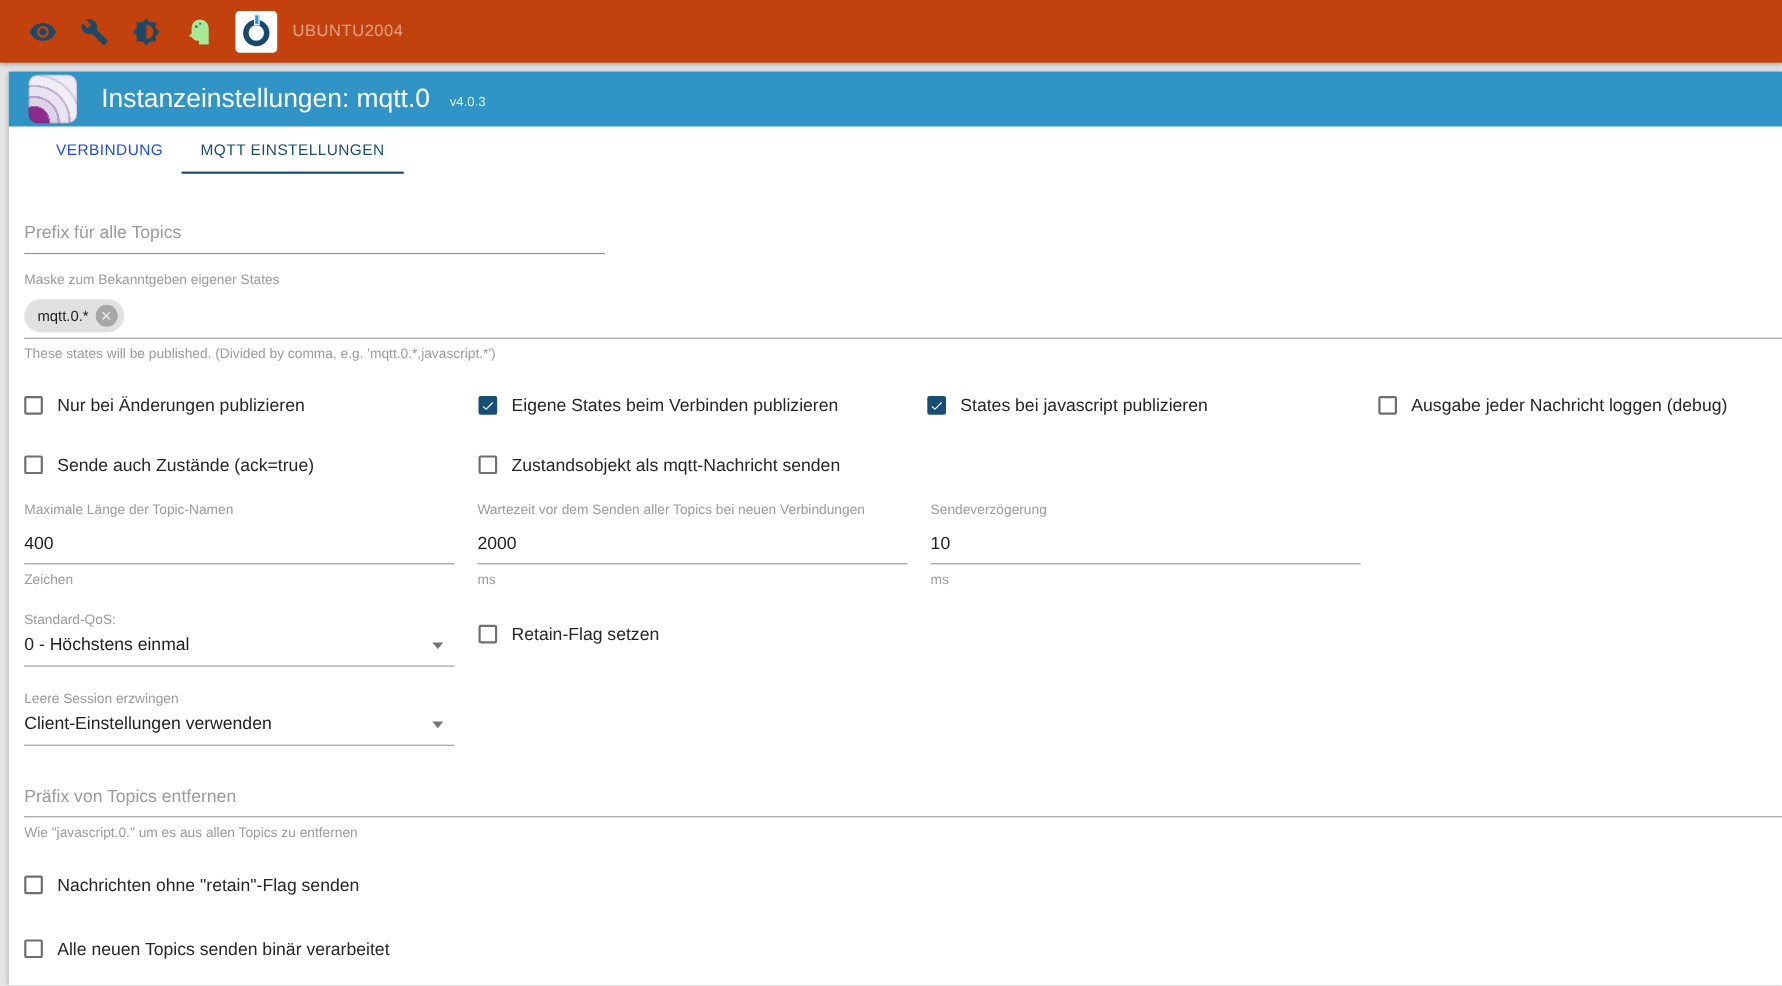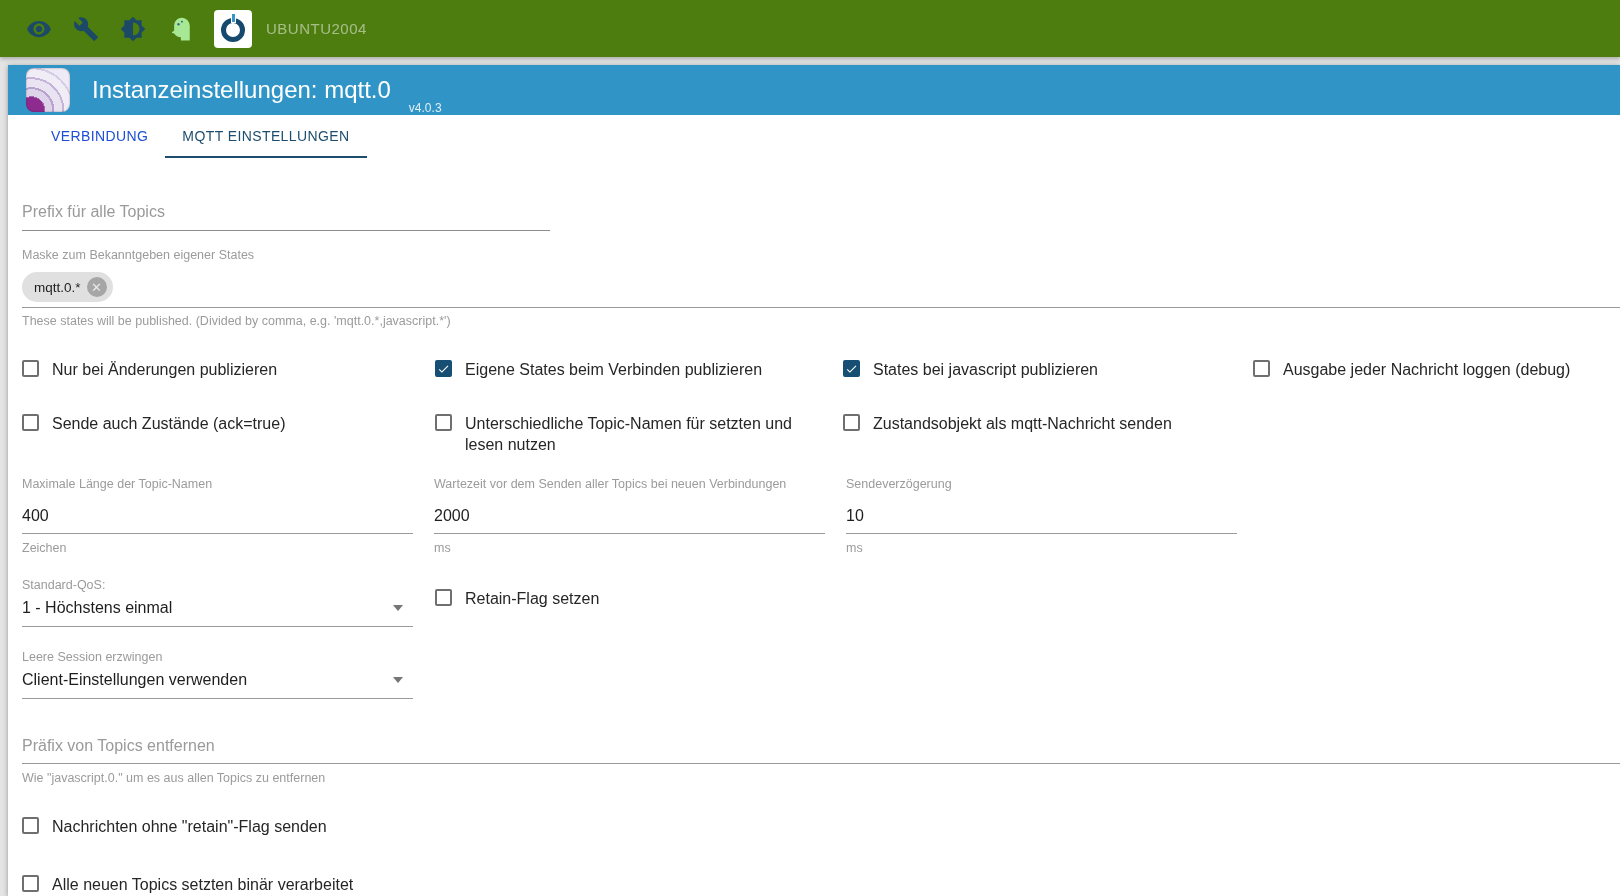--- a/index.html
+++ b/index.html
@@ -1,20 +1,20 @@
 <!DOCTYPE html>
 <html><head>
 <meta charset="utf-8">
 <style>
   * { margin:0; padding:0; box-sizing:border-box; }
   html,body { width:1620px; height:896px; overflow:hidden; background:#e4e4e4;
               font-family:"Liberation Sans", sans-serif; }
 
   
-  .topbar { height:57px; background:#4d7c0f; display:flex; align-items:center;
+  .topbar { height:57px; background:#c2410c; display:flex; align-items:center;
             padding-left:26px; position:relative; z-index:3;
             box-shadow:0 2px 4px rgba(0,0,0,.25); }
   .topbar .tb-icon { width:26px; height:26px; margin-right:21px; display:flex;
                      align-items:center; justify-content:center; cursor:pointer; }
   .topbar .tb-icon svg { width:26px; height:26px; fill:#1c4a66; }
   .logo-box { width:38px; height:38px; background:#fff; border-radius:4px;
               position:relative; margin-right:14px; flex:0 0 auto; }
   .logo-ring { position:absolute; left:7px; top:8px; width:24px; height:24px;
                border:5px solid #154a6e; border-radius:50%; }
   .logo-tick { position:absolute; left:17px; top:3px; width:5px; height:10px;
@@ -30,21 +30,21 @@
   .adapter-icon { width:44px; height:44px; border-radius:8px; margin-right:22px;
                   background:
                     radial-gradient(circle at 12% 96%,
                       #8e2b8e 0 13px, #a664ae 13px 14px,
                       #ddd4e9 14px 21px, #b7a3cd 21px 23px,
                       #e9e3f2 23px 31px, #c3b4d8 31px 33px,
                       #f1edf7 33px 41px, #d6cce5 41px 43px, #efebf6 43px);
                   box-shadow:inset 0 0 2px rgba(0,0,0,.4); }
   .dlg-title { color:#fff; font-size:24px; font-weight:400; }
   .dlg-version { color:rgba(255,255,255,.85); font-size:12px; margin-left:18px;
-                 position:relative; top:18px; }
+                 position:relative; top:2px; }
 
   
   .tabs { display:flex; padding-left:26px; height:43px; align-items:stretch; }
   .tab { display:flex; align-items:center; padding:0 17px; font-size:14px;
          font-weight:500; letter-spacing:.4px; color:#1d4ed8; cursor:pointer;
          border-bottom:2px solid transparent; }
   .tab.active { color:#1d4d6e; border-bottom-color:#1d4d6e; }
 
   
   .content { padding:0 0 0 14px; }
@@ -199,24 +199,20 @@
       </div>
     </div>
 
     <div class="cb-grid2">
       <div class="cb-item">
         <span class="cb"></span>
         <span class="cb-label">Sende auch Zustände (ack=true)</span>
       </div>
       <div class="cb-item">
         <span class="cb"></span>
-        <span class="cb-label">Unterschiedliche Topic-Namen für setzten und lesen nutzen</span>
-      </div>
-      <div class="cb-item">
-        <span class="cb"></span>
         <span class="cb-label">Zustandsobjekt als mqtt-Nachricht senden</span>
       </div>
     </div>
 
     <div class="num-grid">
       <div class="num-cell">
         <span class="lbl-sm">Maximale Länge der Topic-Namen</span>
         <span class="val">400</span>
         <span class="helper">Zeichen</span>
       </div>
@@ -229,21 +225,21 @@
         <span class="lbl-sm">Sendeverzögerung</span>
         <span class="val">10</span>
         <span class="helper">ms</span>
       </div>
     </div>
 
     <div class="sel-row">
       <div class="select">
         <span class="lbl-sm">Standard-QoS:</span>
         <div class="sel-value">
-          <span class="val">1 - Höchstens einmal</span>
+          <span class="val">0 - Höchstens einmal</span>
           <span class="arrow-down"></span>
         </div>
       </div>
       <div class="retain-wrap">
         <div class="cb-item">
           <span class="cb"></span>
           <span class="cb-label">Retain-Flag setzen</span>
         </div>
       </div>
     </div>
@@ -266,18 +262,18 @@
     <div class="cb-row3">
       <div class="cb-item">
         <span class="cb"></span>
         <span class="cb-label">Nachrichten ohne "retain"-Flag senden</span>
       </div>
     </div>
 
     <div class="cb-row4">
       <div class="cb-item">
         <span class="cb"></span>
-        <span class="cb-label">Alle neuen Topics setzten binär verarbeitet</span>
+        <span class="cb-label">Alle neuen Topics senden binär verarbeitet</span>
       </div>
     </div>
 
   </div>
 </div>
 
 </body></html>

